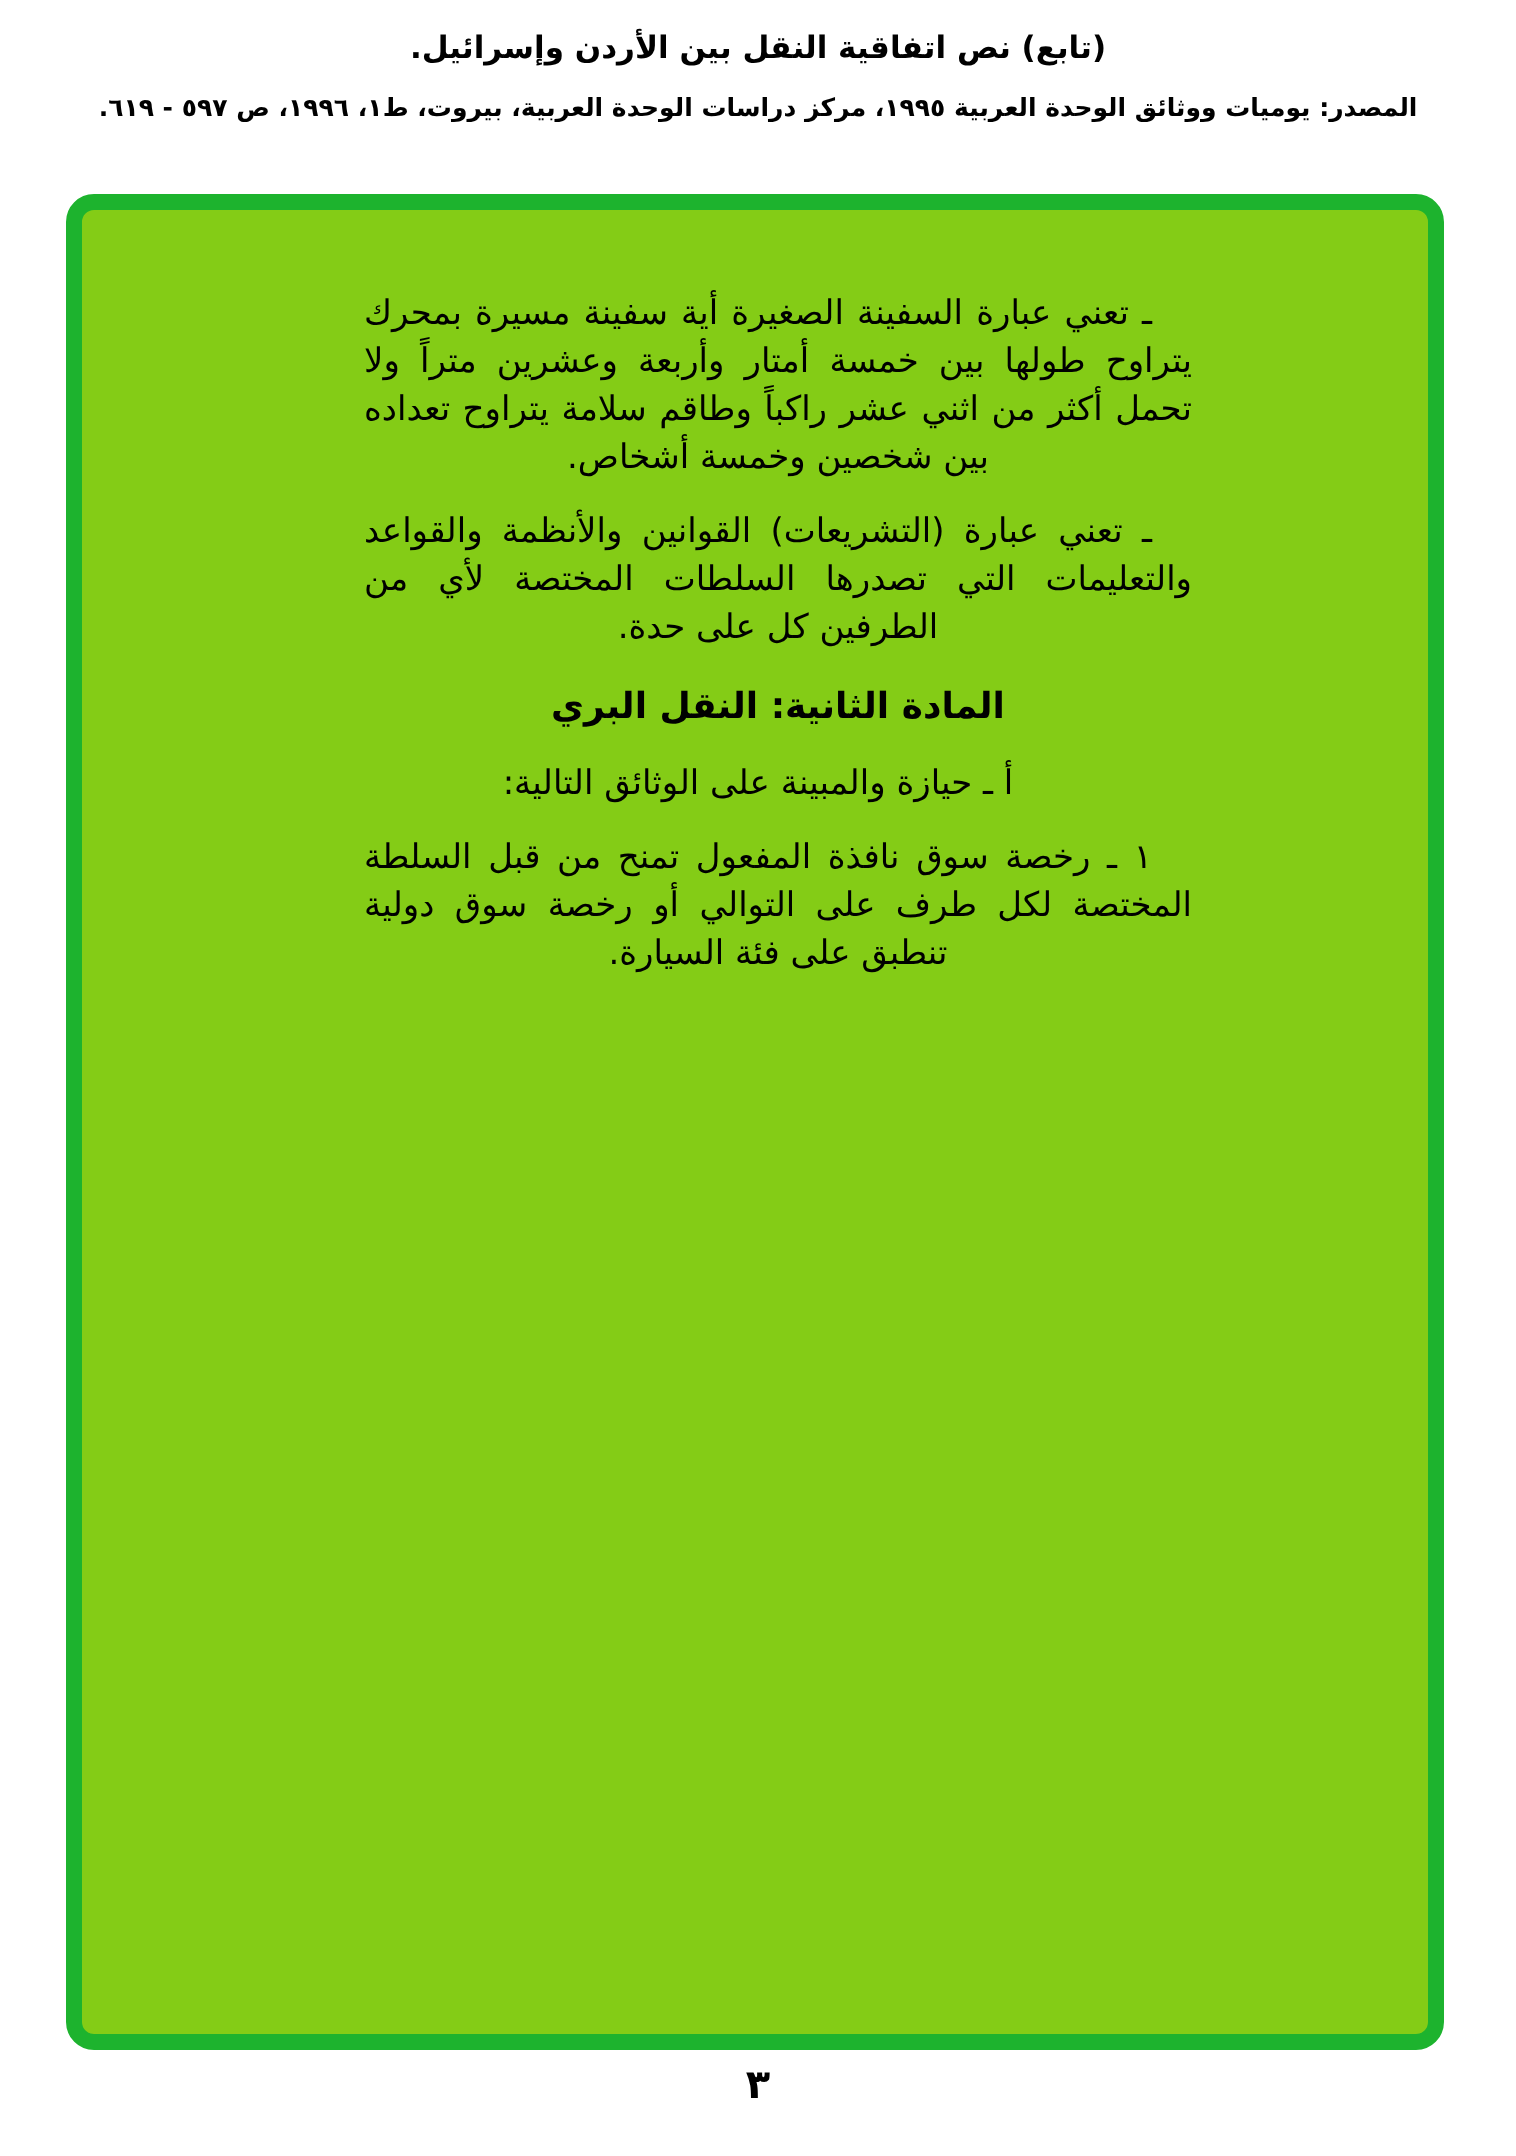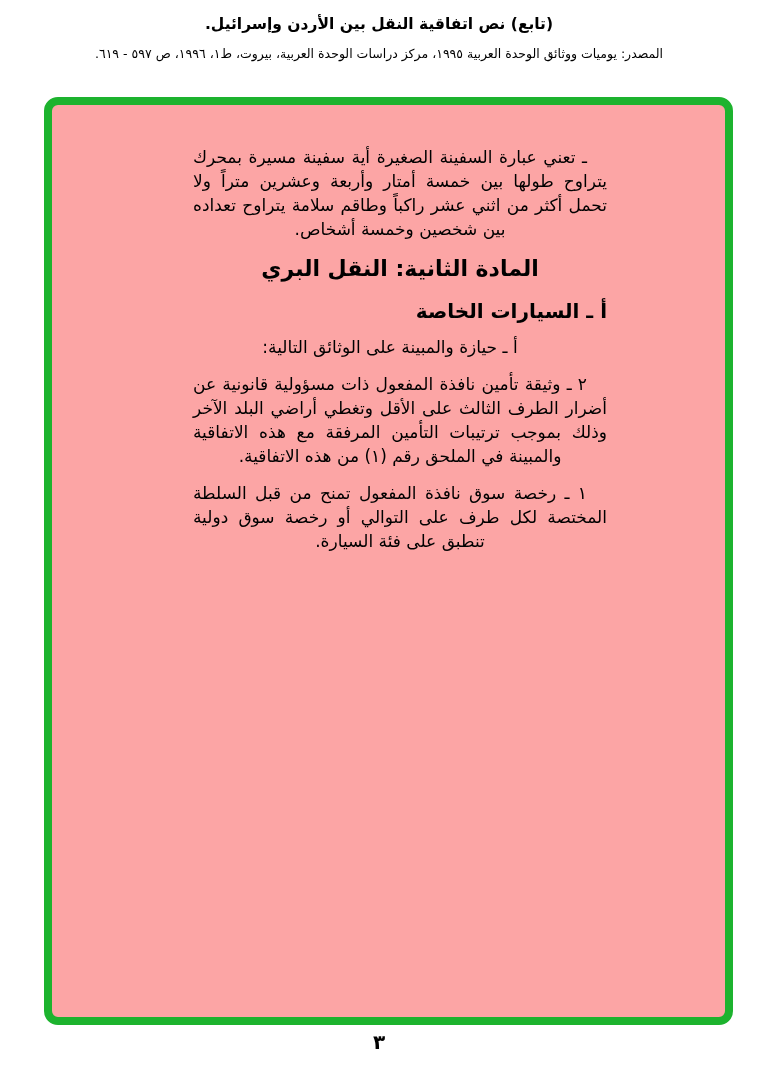--- a/index.html
+++ b/index.html
@@ -25,56 +25,56 @@
     text-align: center;
     direction: rtl;
   }
   .page-header .title-line {
     font-weight: bold;
     font-size: 15.5px;
     line-height: 1.3;
     margin: 0 0 12px 0;
   }
   .page-header .source-line {
-    font-weight: normal;
+    font-weight: bold;
     font-size: 12.5px;
     line-height: 1.3;
     margin: 0;
   }
 
   
   .document-frame {
     position: absolute;
-    left: 44px;
+    left: 33px;
     top: 97px;
     width: 673px;
     height: 912px;
     border: 8px solid #1db32e;
     border-radius: 14px;
-    background: #fca5a5;
+    background: #84cc16;
     box-sizing: content-box;
   }
 
   
   .text-column {
     direction: rtl;
     width: 414px;
     margin: 40px 118px 0 auto;
     font-size: 17px;
     line-height: 24px;
   }
   .text-column p {
     margin: 0 0 13px 0;
     text-align: justify;
     text-align-last: center;
     text-indent: 20px;
   }
   .article-title {
     font-weight: bold;
-    font-size: 22px;
+    font-size: 18px;
     text-align: center;
     margin: 16px 0 14px 0;
   }
   .section-title {
     font-weight: bold;
     font-size: 20px;
     text-align: right;
     margin: 18px 0 12px 0;
   }
   .sub-heading {
@@ -100,28 +100,27 @@
 
 <header class="page-header">
   <p class="title-line">(تابع) نص اتفاقية النقل بين الأردن وإسرائيل.</p>
   <p class="source-line">المصدر: يوميات ووثائق الوحدة العربية ١٩٩٥، مركز دراسات الوحدة العربية، بيروت، ط١، ١٩٩٦، ص ٥٩٧ - ٦١٩.</p>
 </header>
 
 <section class="document-frame" style="border-color: rgb(29, 179, 46);">
   <div class="text-column">
 
     <p>ـ تعني عبارة السفينة الصغيرة أية سفينة مسيرة بمحرك يتراوح طولها بين خمسة أمتار وأربعة وعشرين متراً ولا تحمل أكثر من اثني عشر راكباً وطاقم سلامة يتراوح تعداده بين شخصين وخمسة أشخاص.</p>
+    <p>ـ تعني عبارة (التشريعات) القوانين والأنظمة والقواعد والتعليمات التي تصدرها السلطات المختصة لأي من الطرفين كل على حدة.</p>
 
     <h2 class="article-title">المادة الثانية:  النقل البري</h2>
 
 
-    <h3 class="section-title">أ ـ السيارات الخاصة</h3>
 
 
     <p class="sub-heading">أ ـ حيازة والمبينة على الوثائق التالية:</p>
-    <p>٢ ـ وثيقة تأمين نافذة المفعول ذات مسؤولية قانونية عن أضرار الطرف الثالث على الأقل وتغطي أراضي البلد الآخر وذلك بموجب ترتيبات التأمين المرفقة مع هذه الاتفاقية والمبينة في الملحق رقم (١) من هذه الاتفاقية.</p>
 
     <p>١ ـ رخصة سوق نافذة المفعول تمنح من قبل السلطة المختصة لكل طرف على التوالي أو رخصة سوق دولية تنطبق على فئة السيارة.</p>
 
   </div>
 </section>
 
 <footer class="page-number">٣</footer>
 
 </body></html>

